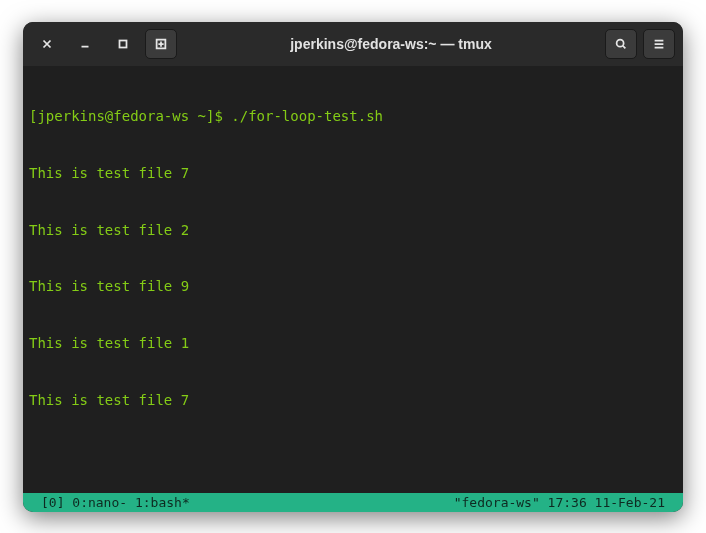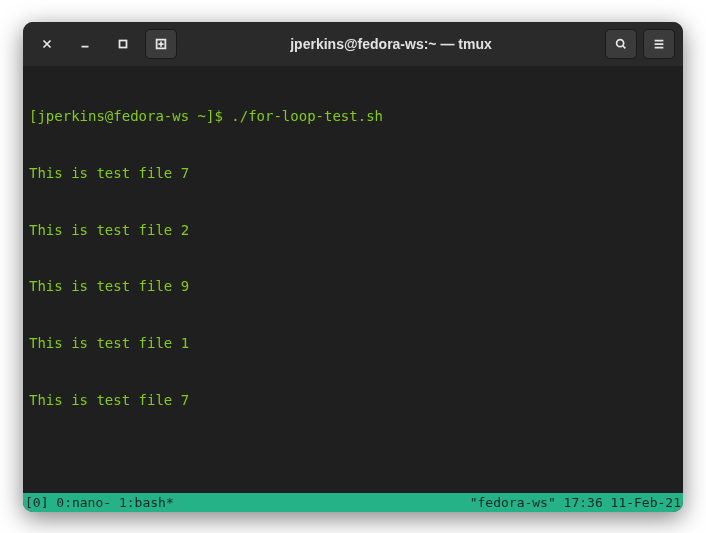--- a/index.html
+++ b/index.html
@@ -67,21 +67,21 @@
     .prompt-line { white-space: pre; }
     .status-bar {
       height: 19px;
       background: #24b286;
       color: #0e2a21;
       font-family: "DejaVu Sans Mono","Liberation Mono",monospace;
       font-size: 13px;
       display: flex;
       justify-content: space-between;
       align-items: center;
-      padding: 0 2px;
+      padding: 0 18px;
     }
     .status-right { white-space: pre; }
     svg { width: 14px; height: 14px; stroke: currentColor; fill: none; stroke-width: 2; }
   </style>
 </head>
 <body>
 
 <div class="window">
   <div class="title-bar">
     <div class="title-btn">

